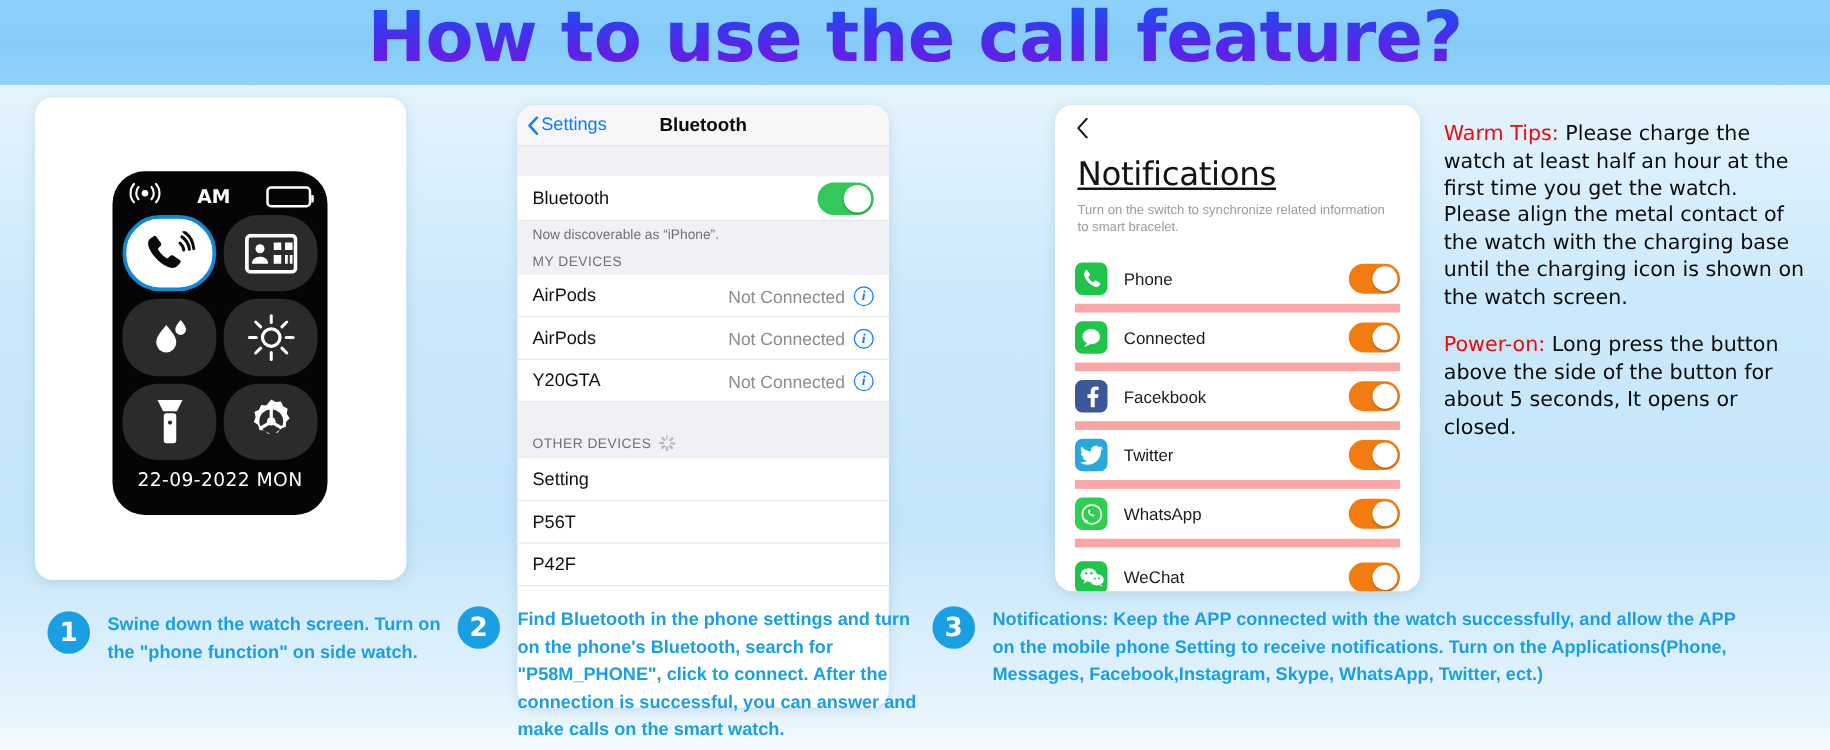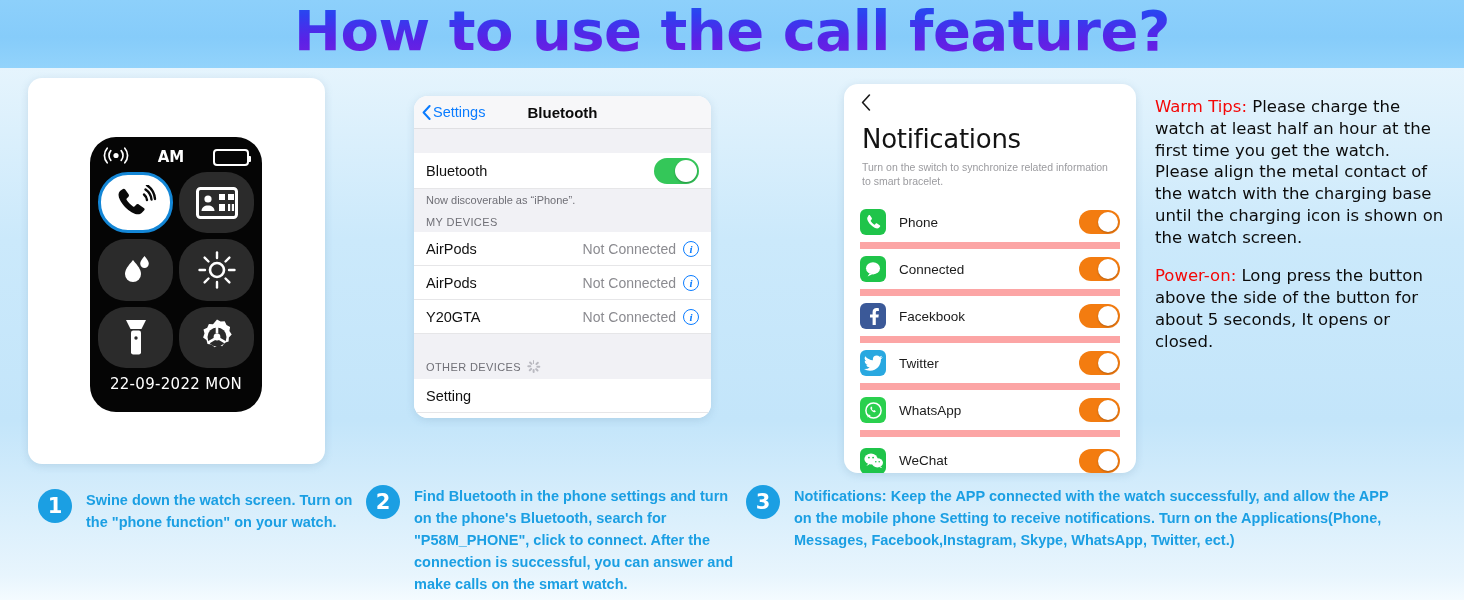--- a/index.html
+++ b/index.html
@@ -87,21 +87,21 @@
     border-radius: 30px;
   }
   .watch-tile svg { display: block; }
   #watch-date {
     color: #fff; text-align: center; font-size: 15px;
     margin-top: 7px; letter-spacing: 0.3px;
     font-family: "DejaVu Sans", sans-serif;
   }
 
   
-  #bt-card { left: 414px; top: 96px; width: 297px; height: 322px; }
+  #bt-card { left: 414px; top: 84px; width: 297px; height: 482px; }
   #bt-navbar {
     height: 33px; background: #f7f7f9;
     border-bottom: 1px solid #e0e0e3;
     display: flex; align-items: center; position: relative;
   }
   #bt-back {
     display: flex; align-items: center; gap: 2px;
     color: #0a7cff; font-size: 14.5px; padding-left: 8px;
   }
   #bt-navtitle {
@@ -148,21 +148,21 @@
     position: absolute; left: 5.7px; top: 0;
     width: 1.6px; height: 4px; background: #b9b9c0; border-radius: 1px;
     transform-origin: 0.8px 6.5px;
   }
 
   
   #nt-card { left: 844px; top: 84px; width: 292px; height: 389px; }
   #nt-back { padding: 10px 0 0 17px; font-size: 19px; color: #1a1a1a; line-height: 1; }
   #nt-title {
     padding: 10px 18px 0 18px; font-size: 26px; color: #131313;
-    font-family: "DejaVu Sans", sans-serif; letter-spacing: -0.3px;
+    font-family: "DejaVu Sans", sans-serif; letter-spacing: -0.3px; text-decoration: underline;
   }
   #nt-sub {
     padding: 6px 18px 0 18px; font-size: 10.5px; color: #9b9b9f; line-height: 1.35;
   }
   #nt-list { margin-top: 14px; }
   .nt-row {
     height: 47px; display: flex; align-items: center;
     margin: 0 16px; border-bottom: 7px solid #fca5a5;
   }
   .nt-row:last-child { border-bottom: none; }
@@ -449,21 +449,21 @@
     <p>
       <span class="lbl">Warm Tips:</span><span> Please charge the watch at least half an hour at the first time you get the watch. Please align the metal contact of the watch with the charging base until the charging icon is shown on the watch screen.</span>
     </p>
     <p>
       <span class="lbl">Power-on:</span><span> Long press the button above the side of the button for about 5 seconds, It opens or closed.</span>
     </p>
   </div>
 
   <div class="caption" id="caption-1">
     <span class="badge">1</span>
-    <span class="txt">Swine down the watch screen. Turn on the "phone function" on your watch.</span>
+    <span class="txt">Swine down the watch screen. Turn on the "phone function" on side watch.</span>
   </div>
   <div class="caption" id="caption-2">
     <span class="badge">2</span>
     <span class="txt">Find Bluetooth in the phone settings and turn on the phone's Bluetooth, search for "P58M_PHONE", click to connect. After the connection is successful, you can answer and make calls on the smart watch.</span>
   </div>
   <div class="caption" id="caption-3">
     <span class="badge">3</span>
     <span class="txt">Notifications: Keep the APP connected with the watch successfully, and allow the APP on the mobile phone Setting to receive notifications. Turn on the Applications(Phone, Messages, Facebook,Instagram, Skype, WhatsApp, Twitter, ect.)</span>
   </div>
 

